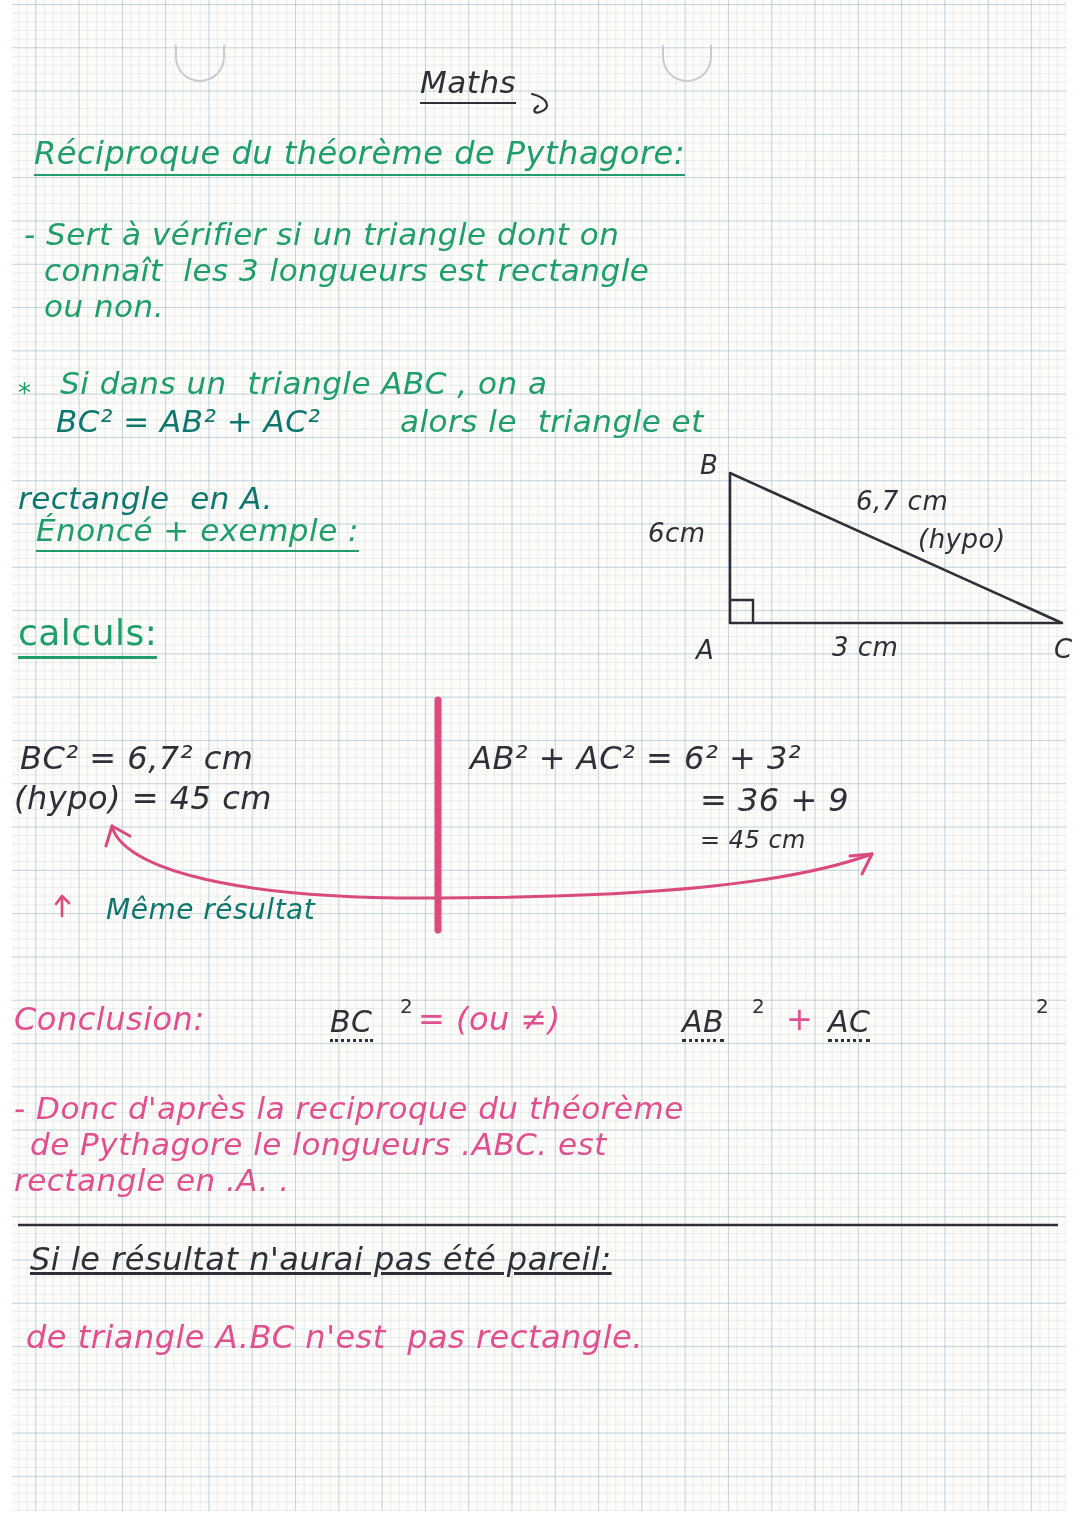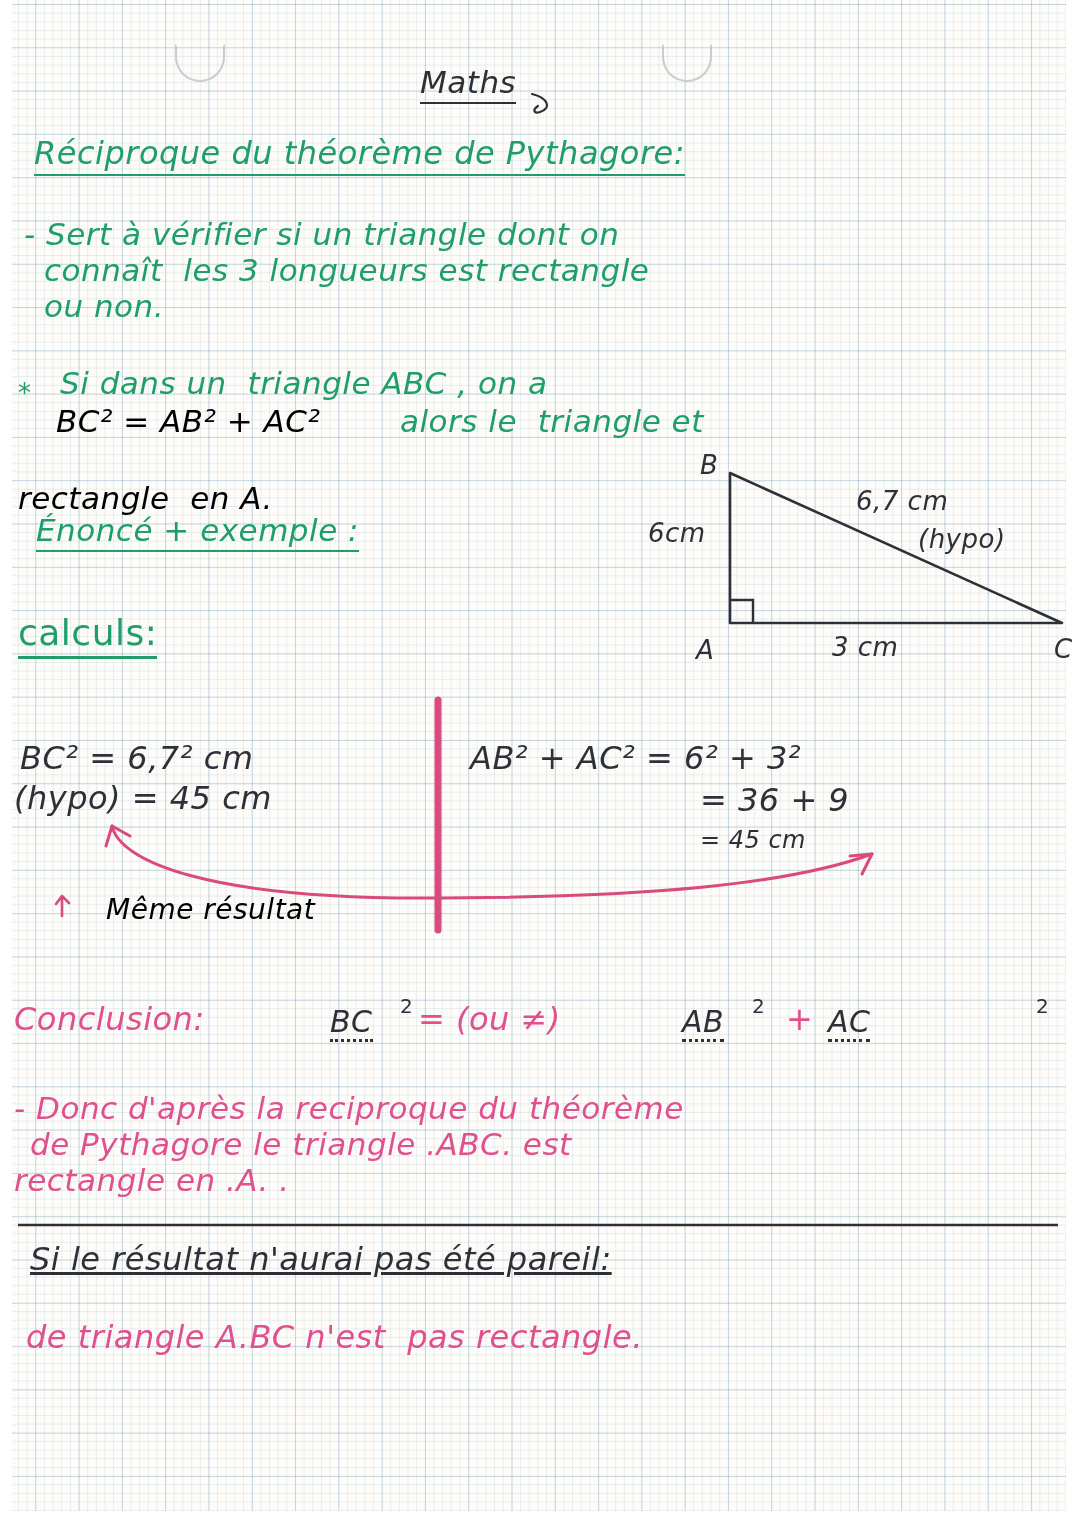--- a/index.html
+++ b/index.html
@@ -46,21 +46,21 @@
 
   
   .hw{
     position:absolute;z-index:8;
     font-family:"DejaVu Sans", sans-serif;
     white-space:pre;
     letter-spacing:.5px;
   }
   .green{color:#1f9d6b;}
   .pink{color:#e0508f;}
-  .rose{color:#000000;}
+  .rose{color:#0f766e;}
   .dark{color:#2f2f38;}
   .ul{border-bottom:2.5px solid currentColor;padding-bottom:2px;}
 
   .title{font-size:31px;font-style:italic;}
   .h1line{font-size:32px;font-style:italic;}
   .body{font-size:31px;font-style:italic;line-height:36px;}
   .small{font-size:26px;font-style:italic;}
 
   svg{position:absolute;z-index:7;overflow:visible;}
 </style>
@@ -134,21 +134,21 @@
 <div class="hw dark" style="left:330px;top:1004px;font-size:30px;font-style:italic;border-bottom:3px dotted #2f2f38;">BC</div>
 <div class="hw dark" style="left:400px;top:994px;font-size:20px;">2</div>
 <div class="hw pink" style="left:418px;top:1000px;font-size:32px;font-style:italic;">= (ou ≠)</div>
 <div class="hw dark" style="left:682px;top:1004px;font-size:30px;font-style:italic;border-bottom:3px dotted #2f2f38;">AB</div>
 <div class="hw dark" style="left:752px;top:994px;font-size:20px;">2</div>
 <div class="hw pink" style="left:786px;top:1000px;font-size:32px;font-style:italic;">+</div>
 <div class="hw dark" style="left:828px;top:1004px;font-size:30px;font-style:italic;border-bottom:3px dotted #2f2f38;">AC</div>
 <div class="hw dark" style="left:1036px;top:994px;font-size:20px;">2</div>
 
 <div class="hw pink" style="left:14px;top:1090px;font-size:31px;font-style:italic;">- Donc d'après la reciproque du théorème</div>
-<div class="hw pink" style="left:30px;top:1126px;font-size:31px;font-style:italic;">de Pythagore le triangle .ABC. est</div>
+<div class="hw pink" style="left:30px;top:1126px;font-size:31px;font-style:italic;">de Pythagore le longueurs .ABC. est</div>
 <div class="hw pink" style="left:14px;top:1162px;font-size:31px;font-style:italic;">rectangle en .A. .</div>
 
 <svg style="left:18px;top:1222px;" width="1044" height="6">
   <line x1="0" y1="3" x2="1040" y2="3" stroke="#2f2f38" stroke-width="2.4"></line>
 </svg>
 
 <div class="hw dark" style="left:30px;top:1240px;font-size:32px;font-style:italic;text-decoration:underline;">Si le résultat n'aurai pas été pareil:</div>
 <div class="hw pink" style="left:26px;top:1318px;font-size:32px;font-style:italic;">de triangle A.BC n'est  pas rectangle.</div>
 
 </body></html>

